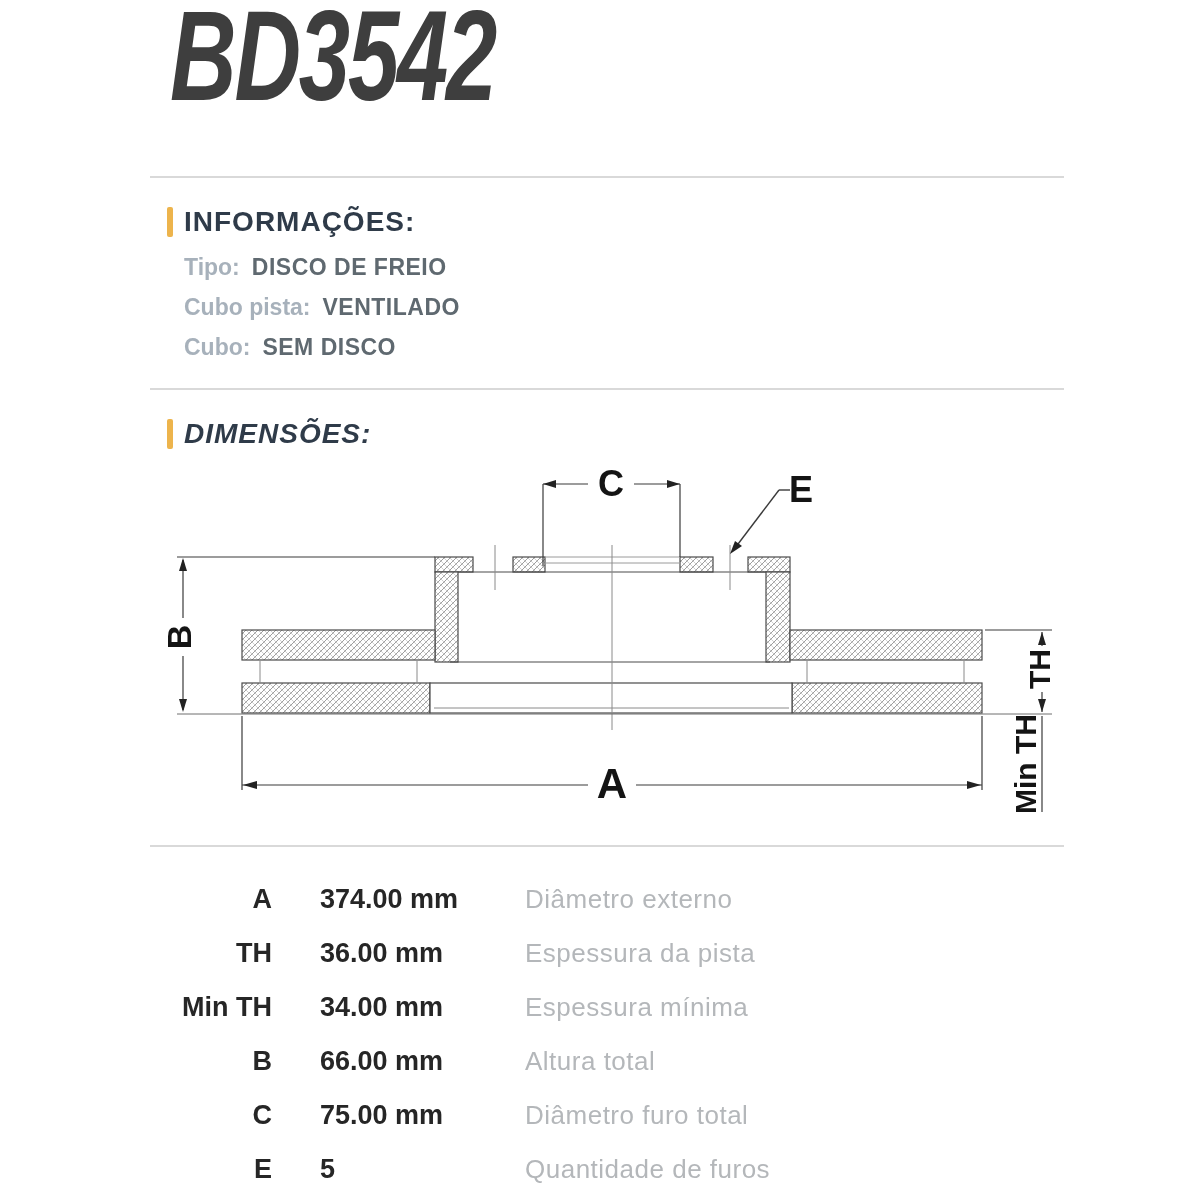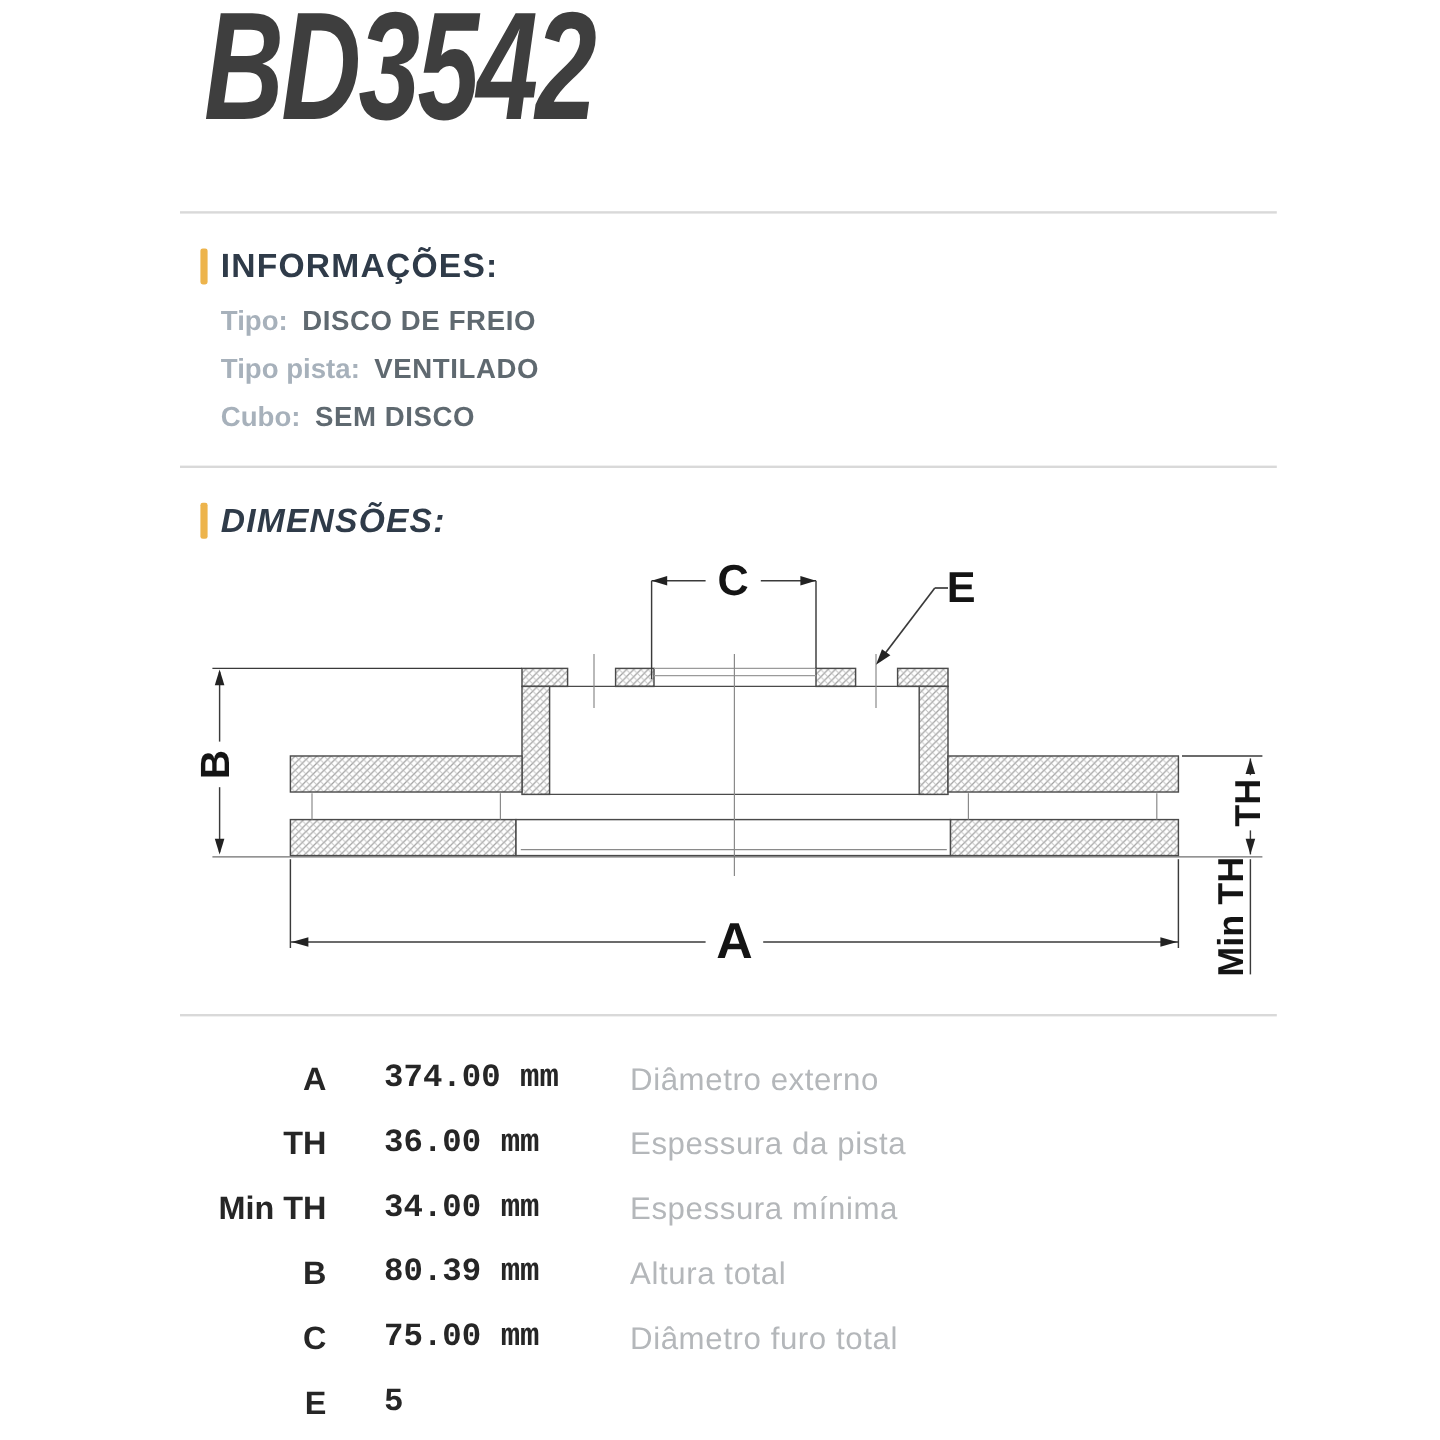--- a/index.html
+++ b/index.html
@@ -35,42 +35,42 @@
   .h-info{top:206px;} .bar-info{top:207px;}
   .h-dim{top:418px;font-style:italic;} .bar-dim{top:419px;}
   .info-rows{position:absolute;left:184px;top:247px;}
   .info-row{height:40px;line-height:40px;font-size:23px;font-weight:bold;white-space:nowrap;}
   .info-row .lbl{color:var(--info-label-color);margin-right:12px;}
   .info-row .val{color:var(--info-value-color);letter-spacing:0.5px;}
   .drawing{position:absolute;left:150px;top:455px;width:930px;height:375px;}
   .spec-table{position:absolute;left:150px;top:872px;width:914px;}
   .spec-row{display:flex;align-items:center;height:54px;white-space:nowrap;}
   .spec-key{width:122px;text-align:right;font-size:27px;font-weight:bold;color:var(--table-key-color);}
-  .spec-val{width:178px;margin-left:48px;font-size:27px;font-weight:bold;color:var(--table-key-color);font-family:Liberation Mono, monospace;}
+  .spec-val{width:178px;margin-left:48px;font-size:27px;font-weight:bold;color:var(--table-key-color);}
   .spec-desc{margin-left:27px;font-size:26px;color:var(--table-desc-color);letter-spacing:0.5px;}
   svg text{font-family:"Liberation Sans","DejaVu Sans",sans-serif;}
 </style>
 </head>
 <body>
 
 <div class="part-number">BD3542</div>
 
 <div class="sep sep-1"></div>
 <div class="sep sep-2"></div>
 <div class="sep sep-3"></div>
 
 <div class="accent-bar bar-info"></div>
 <div class="section-heading h-info">INFORMAÇÕES:</div>
 
 <div class="info-rows">
   <div class="info-row">
     <span class="lbl">Tipo:</span><span class="val">DISCO DE FREIO</span>
   </div>
   <div class="info-row">
-    <span class="lbl">Tipo pista:</span><span class="val">VENTILADO</span>
+    <span class="lbl">Cubo pista:</span><span class="val">VENTILADO</span>
   </div>
   <div class="info-row">
     <span class="lbl">Cubo:</span><span class="val">SEM DISCO</span>
   </div>
 </div>
 
 <div class="accent-bar bar-dim"></div>
 <div class="section-heading h-dim">DIMENSÕES:</div>
 
 <svg class="drawing" viewBox="150 455 930 375" xmlns="http://www.w3.org/2000/svg">
@@ -177,25 +177,26 @@
     <div class="spec-val">36.00 mm</div>
     <div class="spec-desc">Espessura da pista</div>
   </div>
   <div class="spec-row">
     <div class="spec-key">Min TH</div>
     <div class="spec-val">34.00 mm</div>
     <div class="spec-desc">Espessura mínima</div>
   </div>
   <div class="spec-row">
     <div class="spec-key">B</div>
-    <div class="spec-val">80.39 mm</div>
+    <div class="spec-val">66.00 mm</div>
     <div class="spec-desc">Altura total</div>
   </div>
   <div class="spec-row">
     <div class="spec-key">C</div>
     <div class="spec-val">75.00 mm</div>
     <div class="spec-desc">Diâmetro furo total</div>
   </div>
   <div class="spec-row">
     <div class="spec-key">E</div>
     <div class="spec-val">5</div>
+    <div class="spec-desc">Quantidade de furos</div>
   </div>
 </div>
 
 </body></html>

